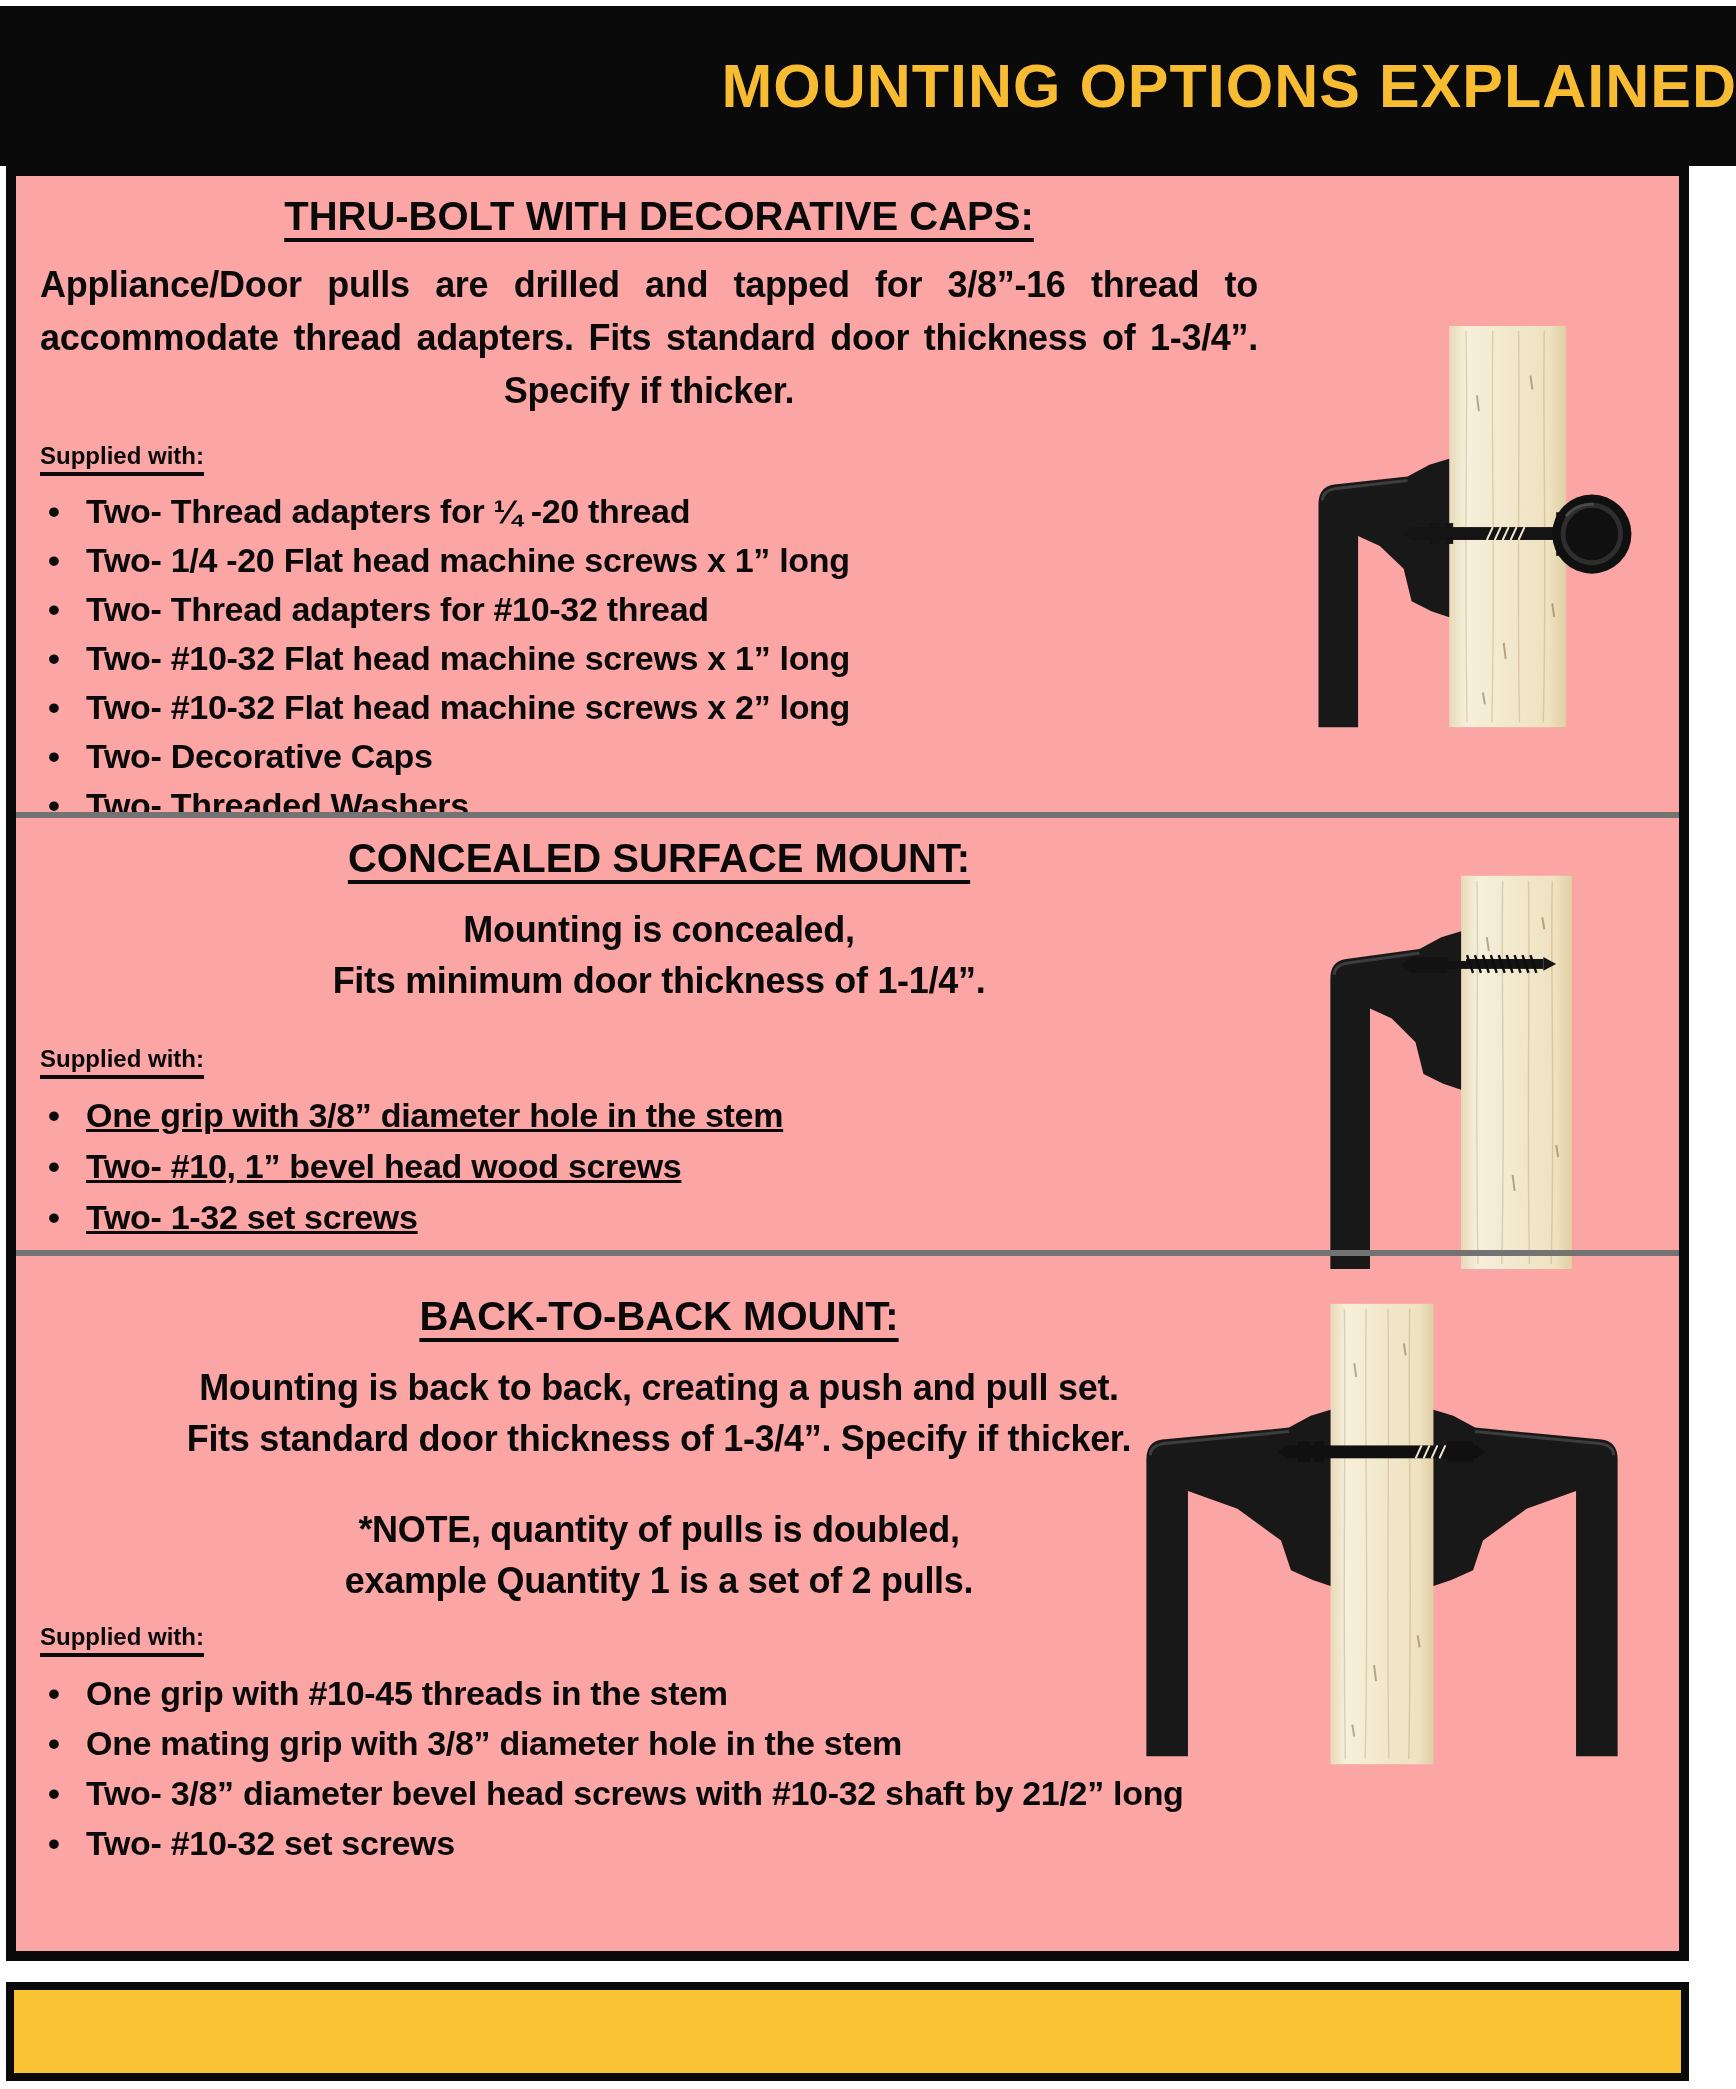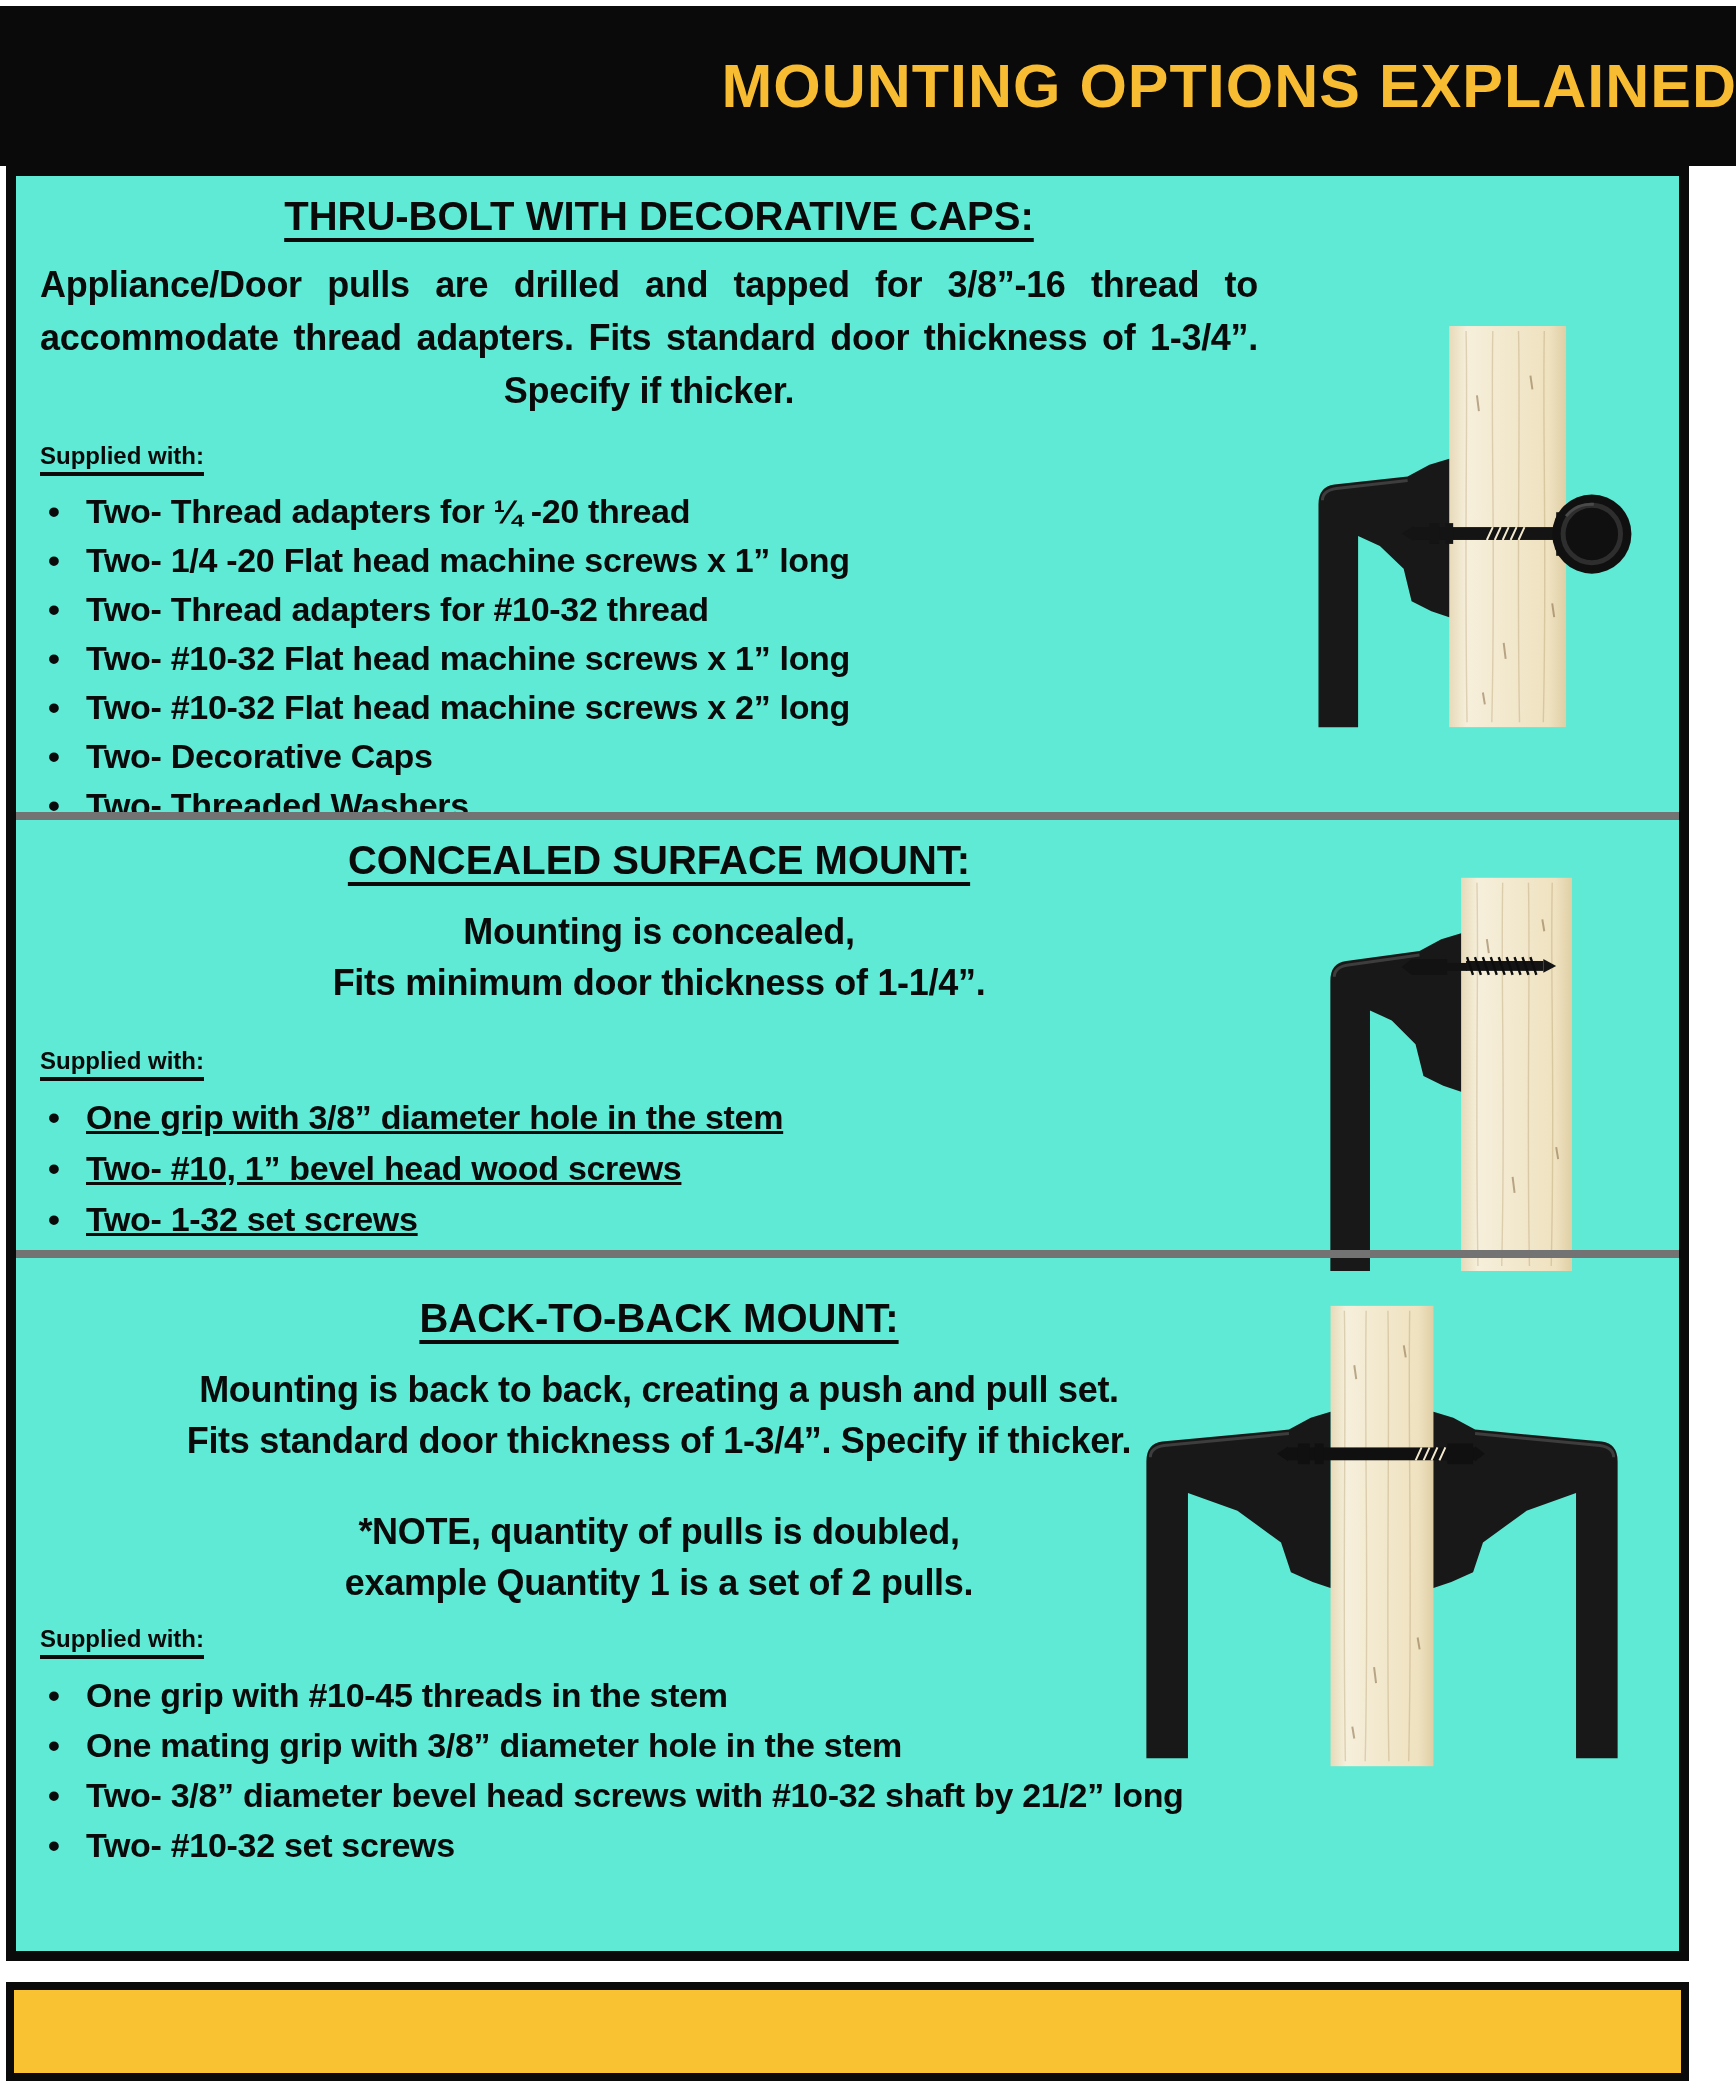--- a/index.html
+++ b/index.html
@@ -23,25 +23,25 @@
     margin:0;
     font-size:61px;
     letter-spacing:1px;
     color:#f8bc32;
   }
 
   
   .main-box{
     position:absolute;top:166px;left:6px;width:1683px;
     border:10px solid #0a0a0a;
-    background:#5eead4;
+    background:#fca5a5;
     box-sizing:border-box;
   }
   .panel{position:relative;box-sizing:border-box;padding:0 0 0 24px;}
-  .panel + .panel{border-top:8px solid #737373;}
+  .panel + .panel{border-top:6px solid #737373;}
   .sec1{height:636px;padding-top:16px;}
   .sec2{height:438px;padding-top:16px;}
   .sec3{height:701px;padding-top:36px;}
 
   .centered{width:1238px;text-align:center;}
 
   h2{
     margin:0;
     font-size:40px;
     line-height:48px;

